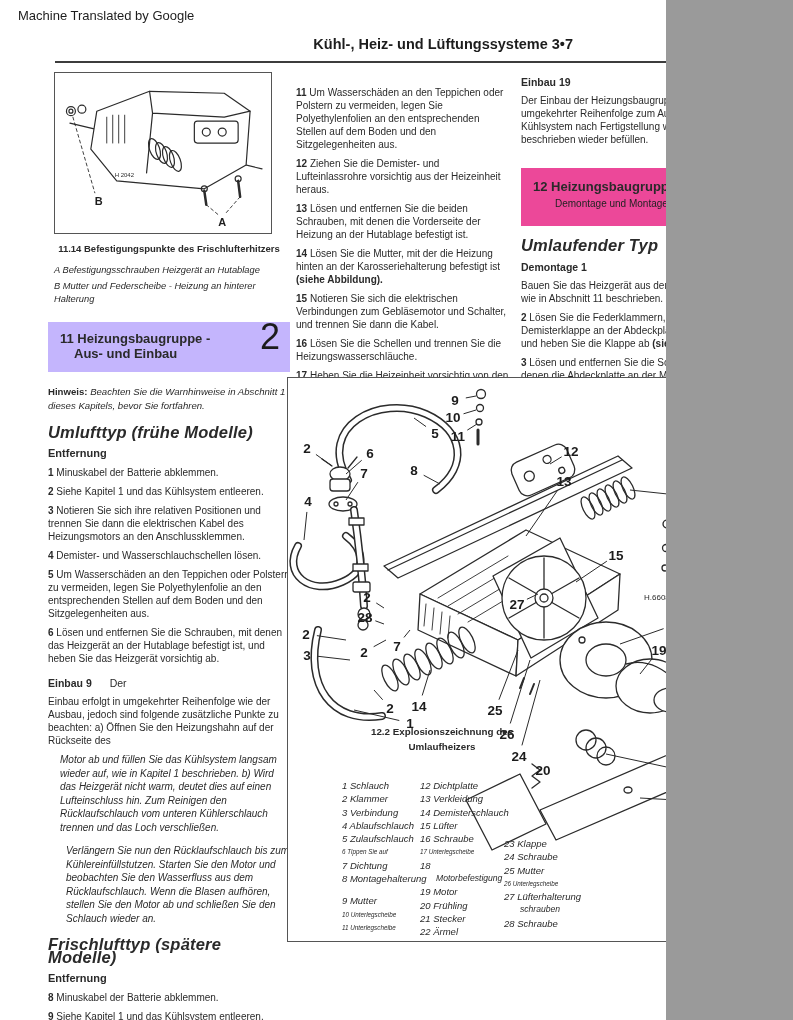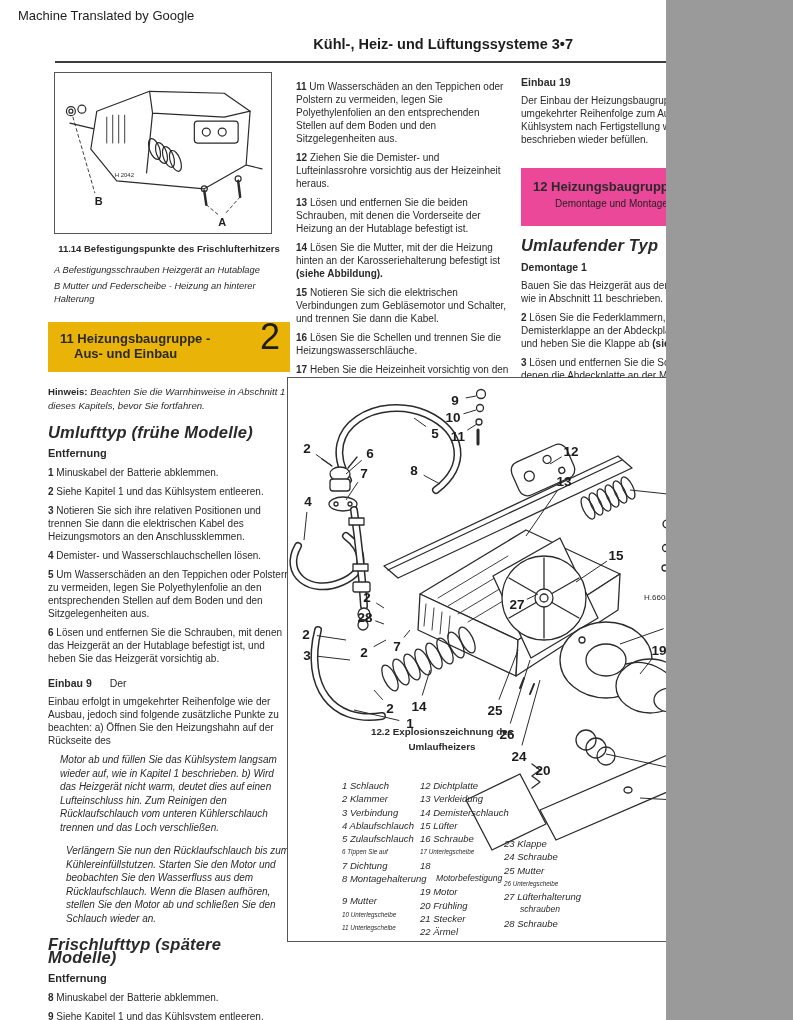--- a/index.html
+++ b/index.html
@@ -4,28 +4,28 @@
 <style>
   html,body{margin:0;padding:0;background:#9a9a9a;}
   .page{position:relative;width:666px;height:1020px;background:#ffffff;overflow:hidden;
         font-family:"Liberation Sans",sans-serif;color:#2a2a2a;}
   .wm{position:absolute;left:18px;top:8px;font-size:13px;color:#1d1d1d;}
   .hd-title{position:absolute;right:93px;top:36px;font-size:14.5px;font-weight:bold;color:#1d1d1d;}
   .hd-rule{position:absolute;left:55px;top:61px;width:690px;height:2px;background:#3c3c3c;}
 
   .col{position:absolute;font-size:10px;line-height:13px;}
   .col-left{left:48px;top:72px;width:242px;}
-  .col-mid{left:296px;top:74px;width:214px;}
+  .col-mid{left:296px;top:80px;width:214px;}
   .col-right{left:521px;top:76px;width:224px;}
 
   .figbox{margin-left:6px;width:216px;height:160px;border:1px solid #555;background:#fff;}
   .figcap{margin-top:8px;text-align:center;font-weight:bold;font-size:9.5px;}
   .fignote{margin-top:9px;margin-left:6px;font-style:italic;font-size:9.3px;line-height:13px;}
 
-  .secbox{position:relative;margin-top:16px;background:#eab308;padding:10px 12px 12px 12px;}
+  .secbox{position:relative;margin-top:16px;background:#c4b5fd;padding:10px 12px 12px 12px;}
   .secbox .l1{font-weight:bold;font-size:13px;}
   .secbox .l2{font-weight:bold;font-size:13px;padding-left:14px;margin-top:2px;}
   .secbox .bignum{position:absolute;right:10px;top:8px;font-size:36px;font-weight:500;color:#1c1c1c;}
   .secbox2{position:relative;margin-top:22px;background:#ec4899;padding:12px 12px 16px 12px;}
   .secbox2 .l1{font-weight:bold;font-size:13px;}
   .secbox2 .l2{font-size:10px;padding-left:22px;margin-top:4px;color:#222;}
 
   .hinweis{margin-top:13px;font-size:9.6px;line-height:14px;}
   .hinweis b{font-weight:bold;}
   .hinweis i{font-style:italic;}

